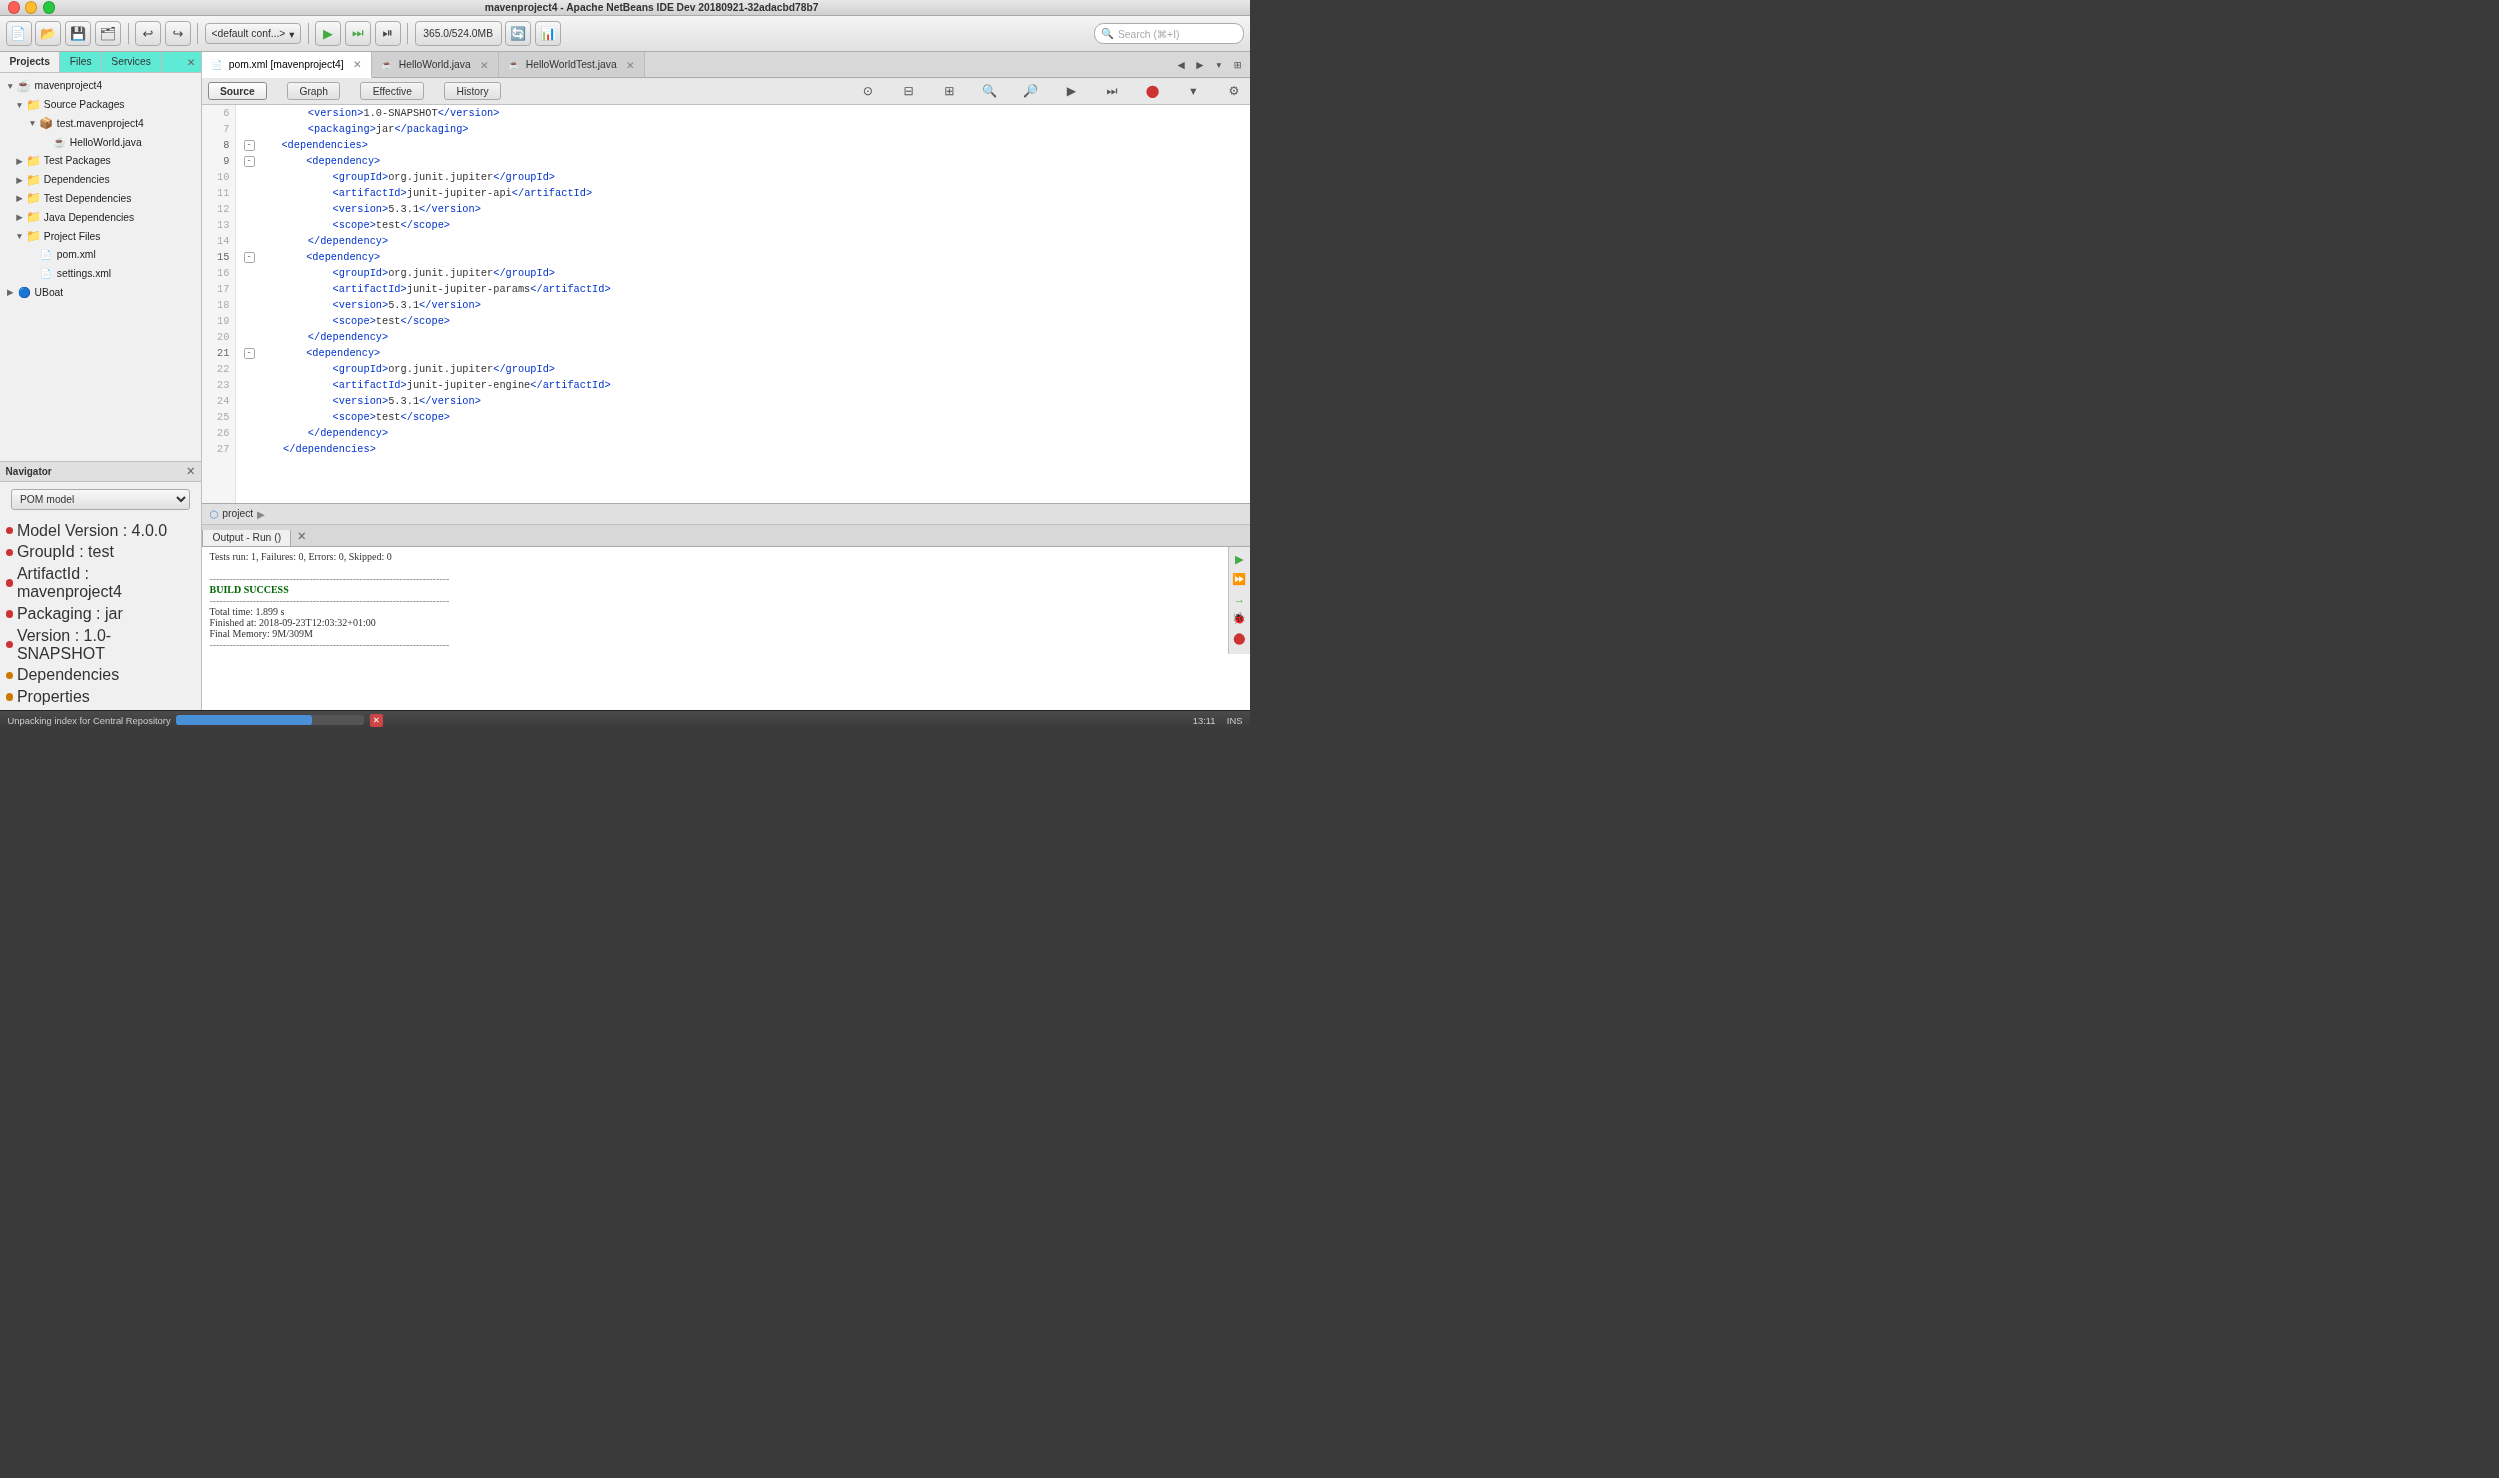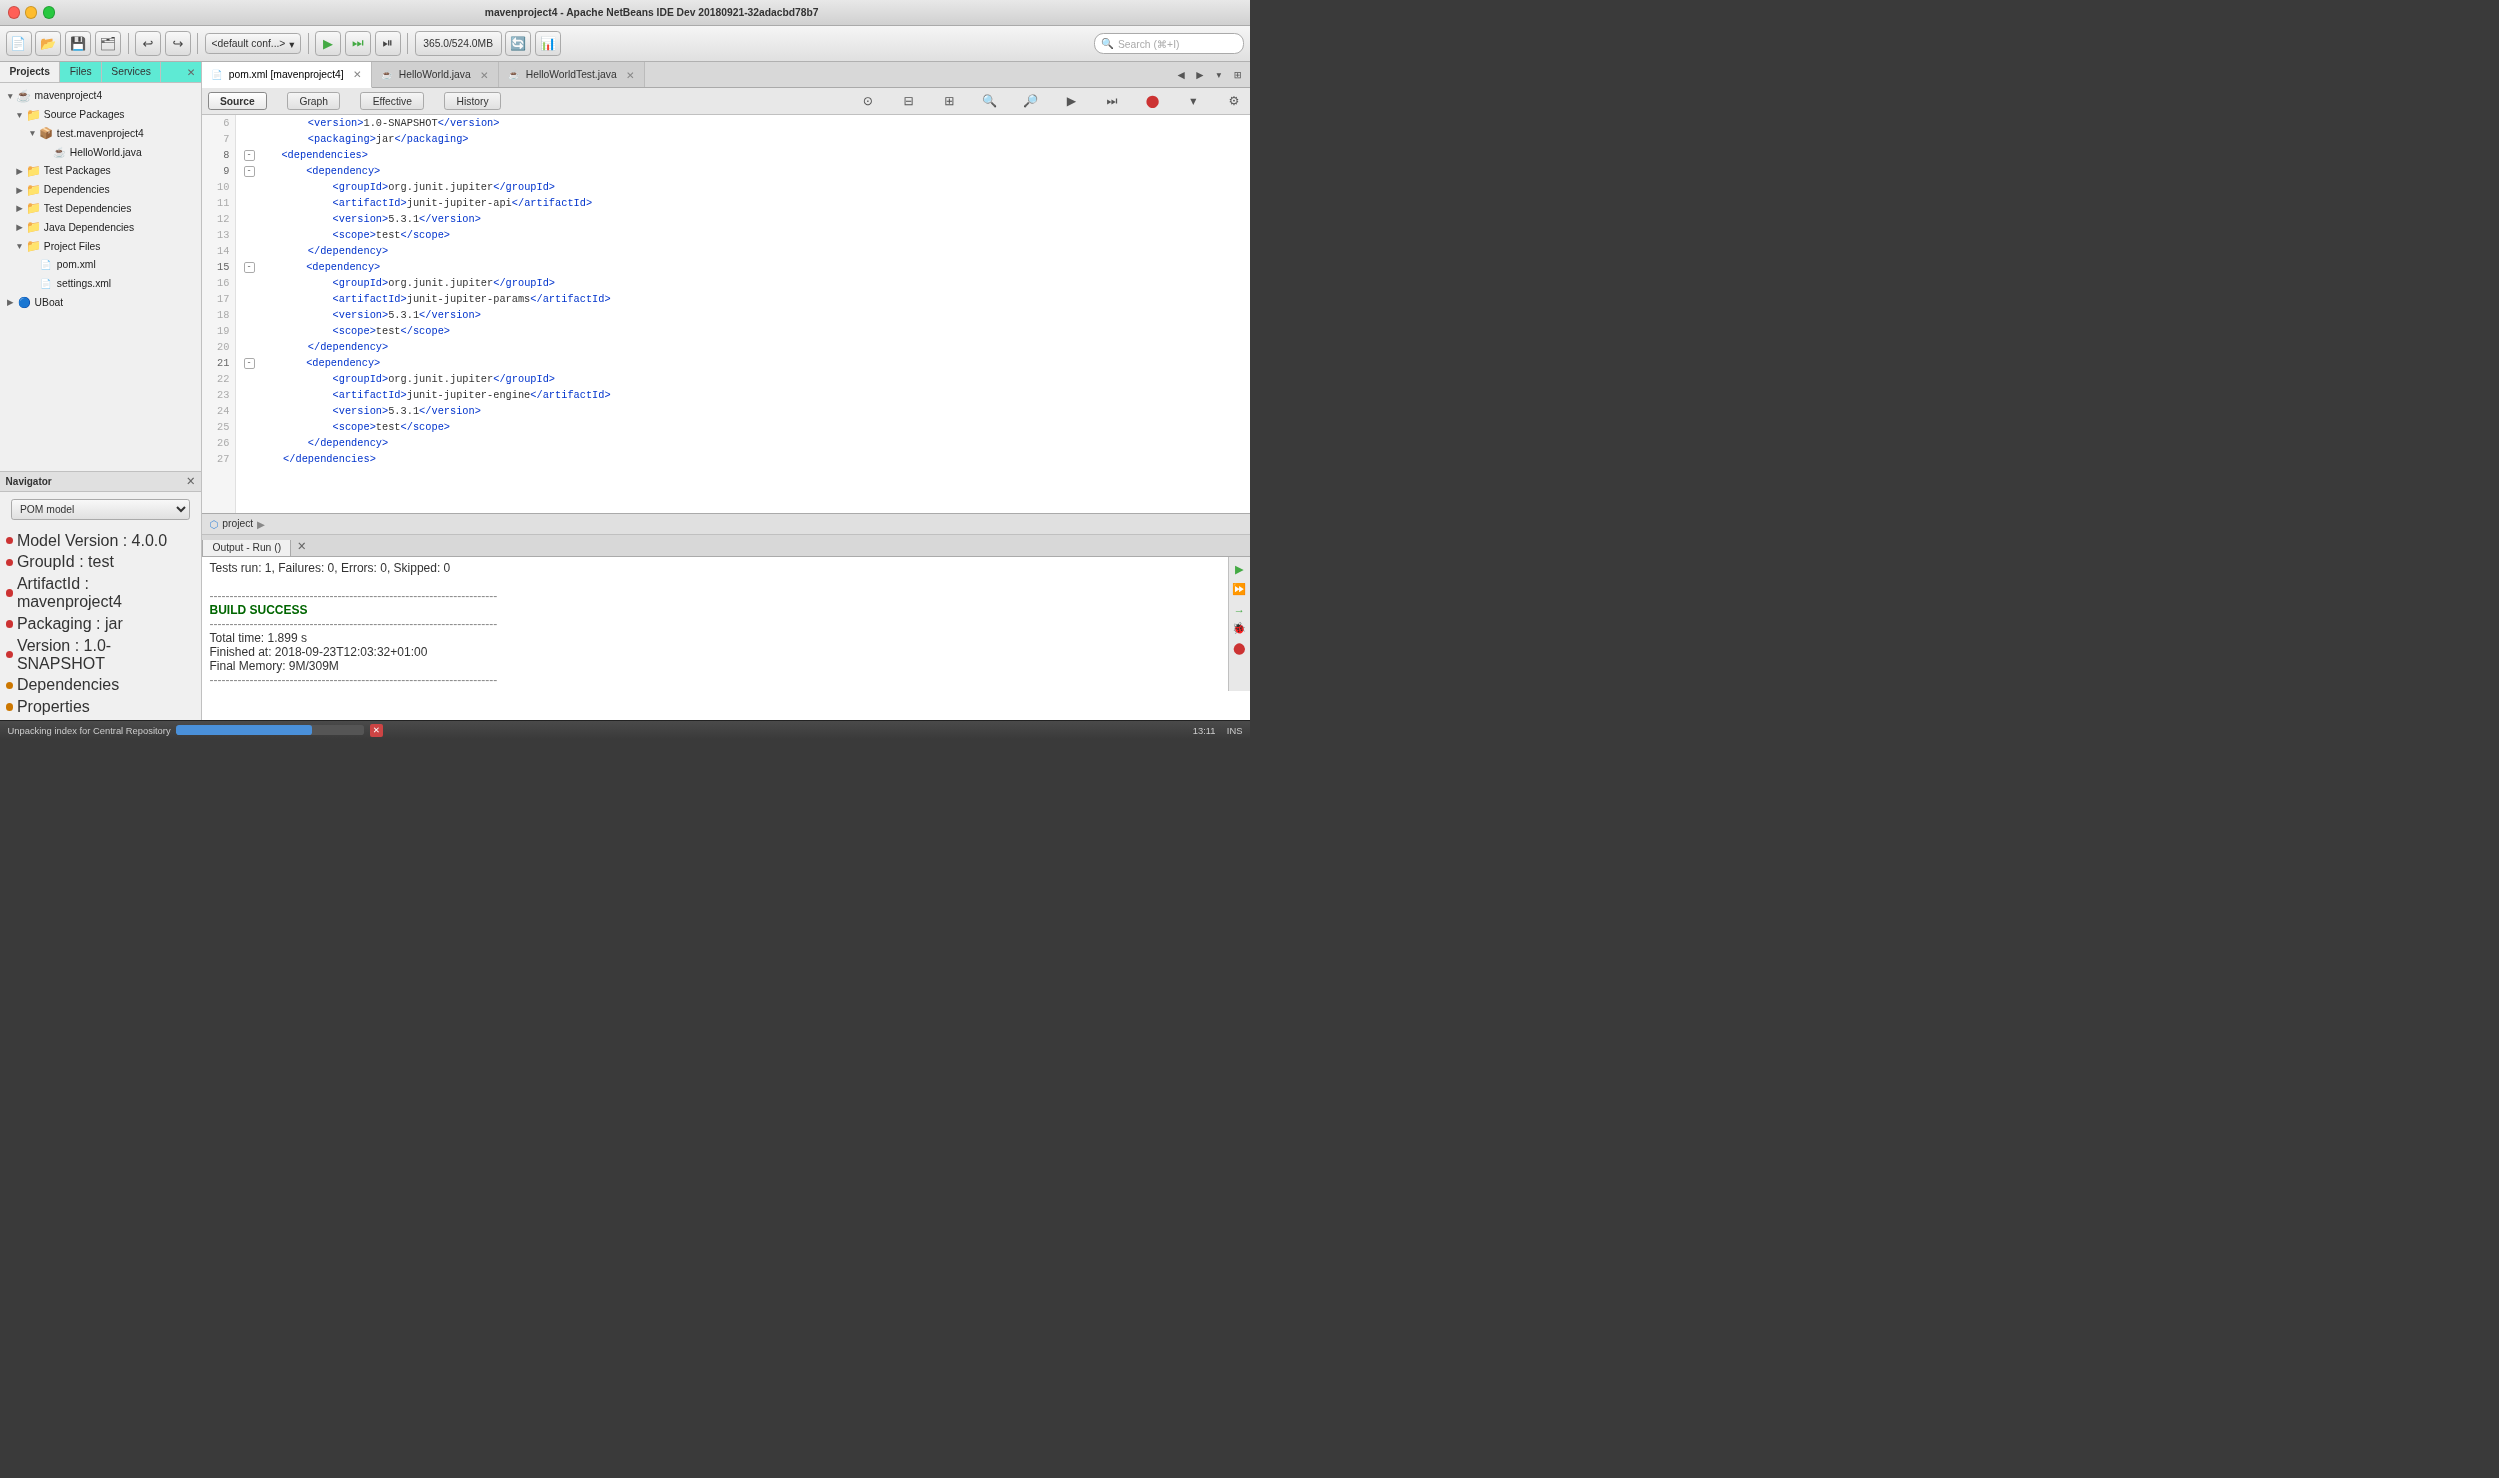--- a/index.html
+++ b/index.html
@@ -1,19 +1,19 @@
 <!DOCTYPE html>
 <html style="font-size:15px"><head>
   <meta charset="utf-8">
   <style>
     * { box-sizing: border-box; margin: 0; padding: 0; }
     body { font-family: 'Helvetica Neue', Arial, sans-serif; font-size: 11.3px; background: #3a3a3a; color: #ddd; overflow: hidden; width: 1250px; height: 739px; }
     
     
-    .title-bar { height: 26px; background: linear-gradient(to bottom, #e8e8e8, #d0d0d0); display: flex; align-items: center; padding: 0 7.5px; gap: 5.6px; border-bottom: 0.9px solid #aaa; }
+    .title-bar { height: 16px; background: linear-gradient(to bottom, #e8e8e8, #d0d0d0); display: flex; align-items: center; padding: 0 7.5px; gap: 5.6px; border-bottom: 0.9px solid #aaa; }
     .traffic-lights { display: flex; gap: 5.6px; align-items: center; }
     .traffic-light { width: 12.2px; height: 12.2px; border-radius: 50%; border: 0.9px solid rgba(0,0,0,0.2); }
     .tl-red { background: #ff5f57; }
     .tl-yellow { background: #febc2e; }
     .tl-green { background: #28c840; }
     .title-text { flex: 1; text-align: center; font-size: 10.3px; color: #333; font-weight: 600; }
     
     
     .toolbar { height: 36px; background: linear-gradient(to bottom, #f5f5f5, #e0e0e0); display: flex; align-items: center; padding: 0 5.6px; gap: 3.8px; border-bottom: 0.9px solid #b0b0b0; }
     .toolbar-btn { width: 26px; height: 24.4px; background: linear-gradient(to bottom, #f8f8f8, #ddd); border: 0.9px solid #aaa; border-radius: 3.8px; display: flex; align-items: center; justify-content: center; cursor: pointer; font-size: 13px; color: #444; }
@@ -93,21 +93,21 @@
     .xml-text { color: #333; }
     
     
     .bottom-panel { height: 207px; border-top: 0.9px solid #aaa; display: flex; flex-direction: column; }
     .breadcrumb-bar { height: 20.7px; background: #e0e0e0; border-bottom: 0.9px solid #c0c0c0; display: flex; align-items: center; padding: 0 7.5px; gap: 3.8px; font-size: 10.3px; color: #333; }
     .breadcrumb-arrow { color: #888; }
     .output-tabs { display: flex; align-items: flex-end; background: #d8d8d8; border-bottom: 0.9px solid #aaa; height: 22.5px; }
     .output-tab { padding: 2.8px 9.4px; font-size: 10.3px; color: #333; cursor: pointer; }
     .output-tab.active { background: #f0f0f0; border-right: 0.9px solid #aaa; border-left: 0.9px solid #aaa; }
     .output-close { padding: 2.8px 5.6px; font-size: 11.3px; color: #666; cursor: pointer; }
-    .output-content { flex: 1; background: #fff; overflow-y: auto; padding: 3.8px 7.5px; font-family: Liberation Sans, sans-serif; font-size: 12px; color: #333; }
+    .output-content { flex: 1; background: #fff; overflow-y: auto; padding: 3.8px 7.5px; font-family: Liberation Serif, serif; font-size: 10px; color: #333; }
     .output-toolbar { display: flex; flex-direction: column; width: 22.5px; background: #e8e8e8; border-left: 0.9px solid #c0c0c0; align-items: center; padding: 3.8px 0; gap: 2.8px; }
     .output-action { width: 17px; height: 17px; display: flex; align-items: center; justify-content: center; font-size: 11.3px; color: #555; cursor: pointer; }
     .output-row { display: flex; }
     .build-success { color: #006600; font-weight: bold; }
     .output-divider { color: #888; }
     
     
     .status-bar { height: 19px; background: linear-gradient(to bottom, #4a4a4a, #3a3a3a); display: flex; align-items: center; padding: 0 7.5px; gap: 7.5px; font-size: 9.4px; color: #ccc; border-top: 0.9px solid #222; }
     .status-bar-progress { flex: 1; display: flex; align-items: center; gap: 5.6px; }
     .progress-bar-outer { width: 188px; height: 9.4px; background: #555; border-radius: 2.8px; overflow: hidden; }

